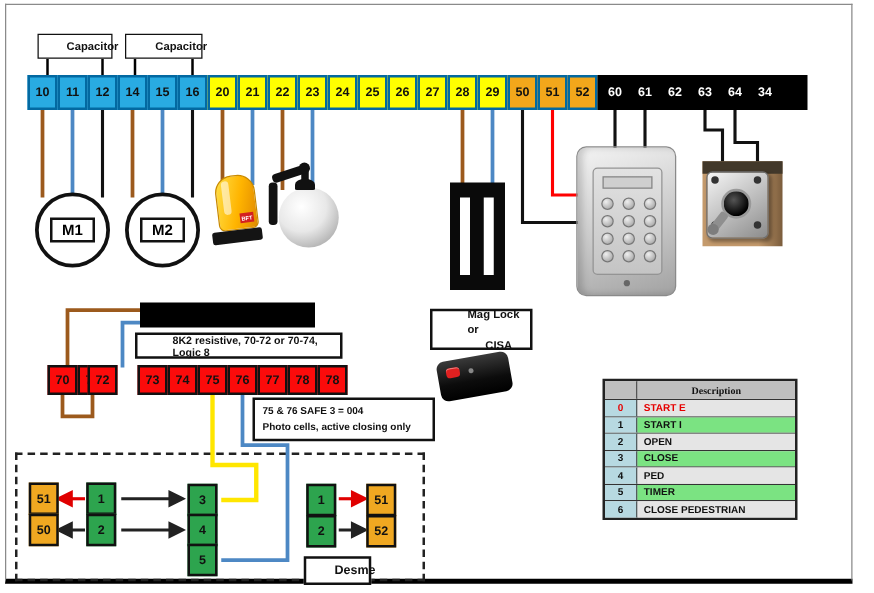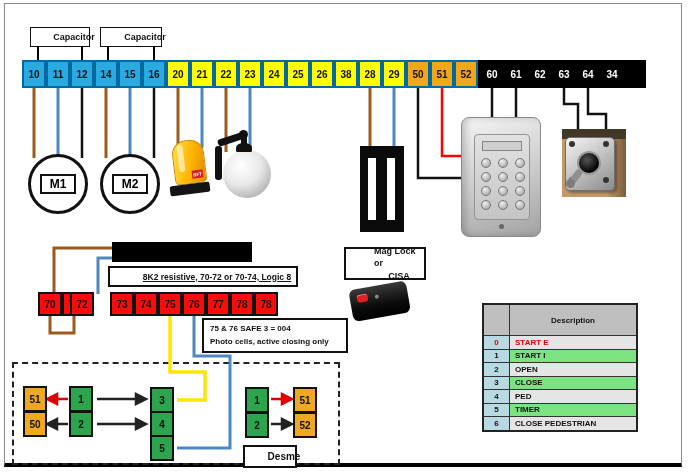--- a/index.html
+++ b/index.html
@@ -76,21 +76,21 @@
   .ks-box{position:absolute;left:3px;top:8px;width:50px;height:54px;border:1px solid #6e6e6e;border-radius:5px;box-sizing:border-box;
           background:linear-gradient(145deg,#f5f5f5,#8c8c8c);box-shadow:2px 2px 3px rgba(0,0,0,.35);}
   .ks-screw{position:absolute;width:6px;height:6px;border-radius:50%;background:#333;}
   .ks-hole{position:absolute;left:15px;top:22px;width:24px;height:24px;border-radius:50%;border:2px solid #999;box-sizing:border-box;
            background:radial-gradient(circle at 40% 35%,#555,#000 70%);}
   .ks-key{position:absolute;left:10px;top:40px;width:7px;height:16px;background:#8f8f8f;border-radius:2px;transform:rotate(38deg);}
   .ks-keyhead{position:absolute;left:4px;top:50px;width:9px;height:9px;border-radius:50%;background:#7d7d7d;}
   
   .iotable{position:absolute;left:482px;top:303px;width:156px;border:2px solid #222;box-sizing:border-box;z-index:3;background:#fff;}
   .trow{display:flex;height:12.5px;border-top:1px solid #333;}
-  .trow:first-child{border-top:none;height:30px;}
+  .trow:first-child{border-top:none;height:14px;font-family:Liberation Serif, serif;}
   .tnum{width:26px;background:#b7d9e1;border-right:1px solid #333;display:flex;align-items:center;justify-content:center;
         font-weight:bold;font-size:8px;color:#111;box-sizing:border-box;}
   .tdesc{flex:1;display:flex;align-items:center;padding-left:5px;font-weight:bold;font-size:8px;color:#111;}
   .thead .tnum,.thead .tdesc{background:#bfbfbf;}
   .thead .tdesc{justify-content:center;padding-left:0;}
   .green-r{background:#7be382;}
   .blue-r{background:#e5e5e5;text-align:center;}
   .red-t{color:#e60000;}
 </style>
 </head>
@@ -174,21 +174,21 @@
   <div class="cell blue" style="left:118px">15</div>
   <div class="cell blue" style="left:142px">16</div>
 
   <div class="cell yellow" style="left:166px">20</div>
   <div class="cell yellow" style="left:190px">21</div>
   <div class="cell yellow" style="left:214px">22</div>
   <div class="cell yellow" style="left:238px">23</div>
   <div class="cell yellow" style="left:262px">24</div>
   <div class="cell yellow" style="left:286px">25</div>
   <div class="cell yellow" style="left:310px">26</div>
-  <div class="cell yellow" style="left:334px">38</div>
+  <div class="cell yellow" style="left:334px">27</div>
   <div class="cell yellow" style="left:358px">28</div>
   <div class="cell yellow" style="left:382px">29</div>
 
   <div class="cell orange" style="left:406px">50</div>
   <div class="cell orange" style="left:430px">51</div>
   <div class="cell orange" style="left:454px">52</div>
 
   <div class="strip">
     <span>60</span>
     <span>61</span>
@@ -298,21 +298,21 @@
       <div class="tnum">5</div>
       <div class="tdesc green-r">TIMER</div>
     </div>
     <div class="trow">
       <div class="tnum">6</div>
       <div class="tdesc blue-r">CLOSE PEDESTRIAN</div>
     </div>
   </div>
 
   <div class="edgebar"></div>
-  <div class="labelbox" style="left:108px;top:266px;width:190px;height:21px;font-size:8.5px;text-decoration:underline;">
+  <div class="labelbox" style="left:108px;top:266px;width:166px;height:21px;font-size:8.5px;">
     <span>8K2 resistive, 70-72 or 70-74, Logic 8</span>
   </div>
 
   <div class="redcell" style="left:38px">70</div>
   <div class="redcell" style="left:62px">71</div>
   <div class="redcell" style="left:70px">72</div>
   <div class="redcell" style="left:110px">73</div>
   <div class="redcell" style="left:134px">74</div>
   <div class="redcell" style="left:158px">75</div>
   <div class="redcell" style="left:182px">76</div>

